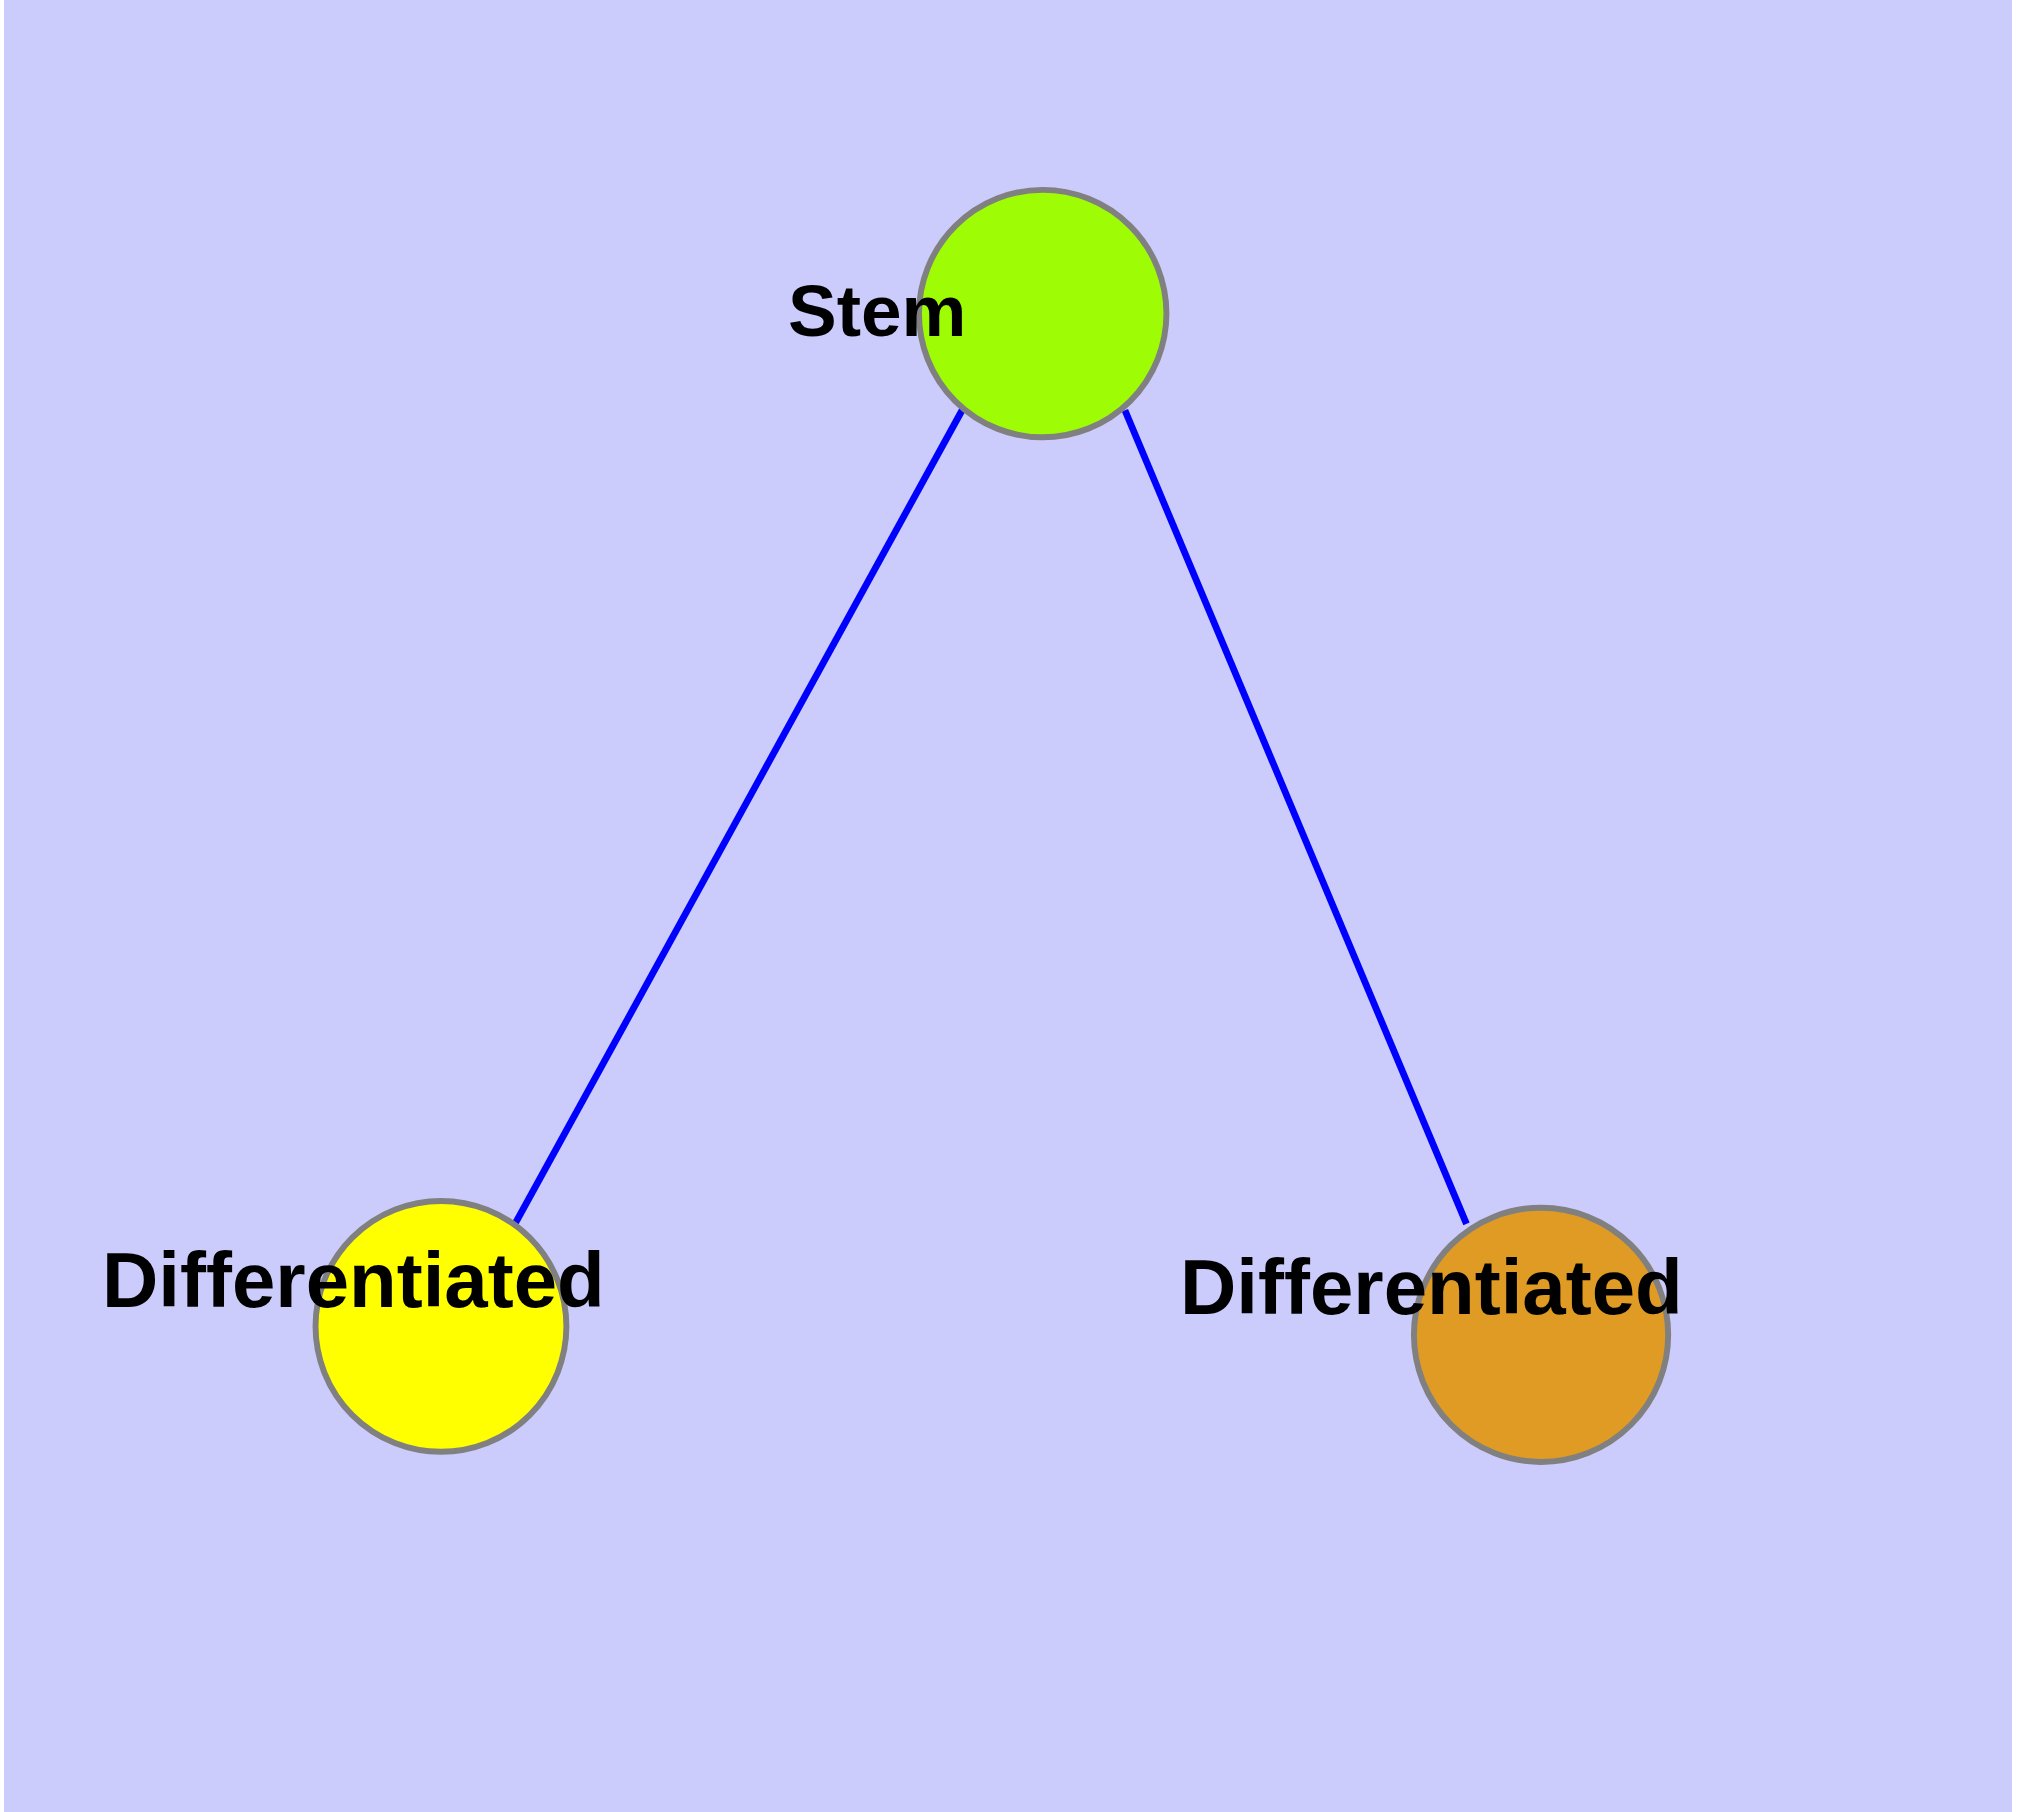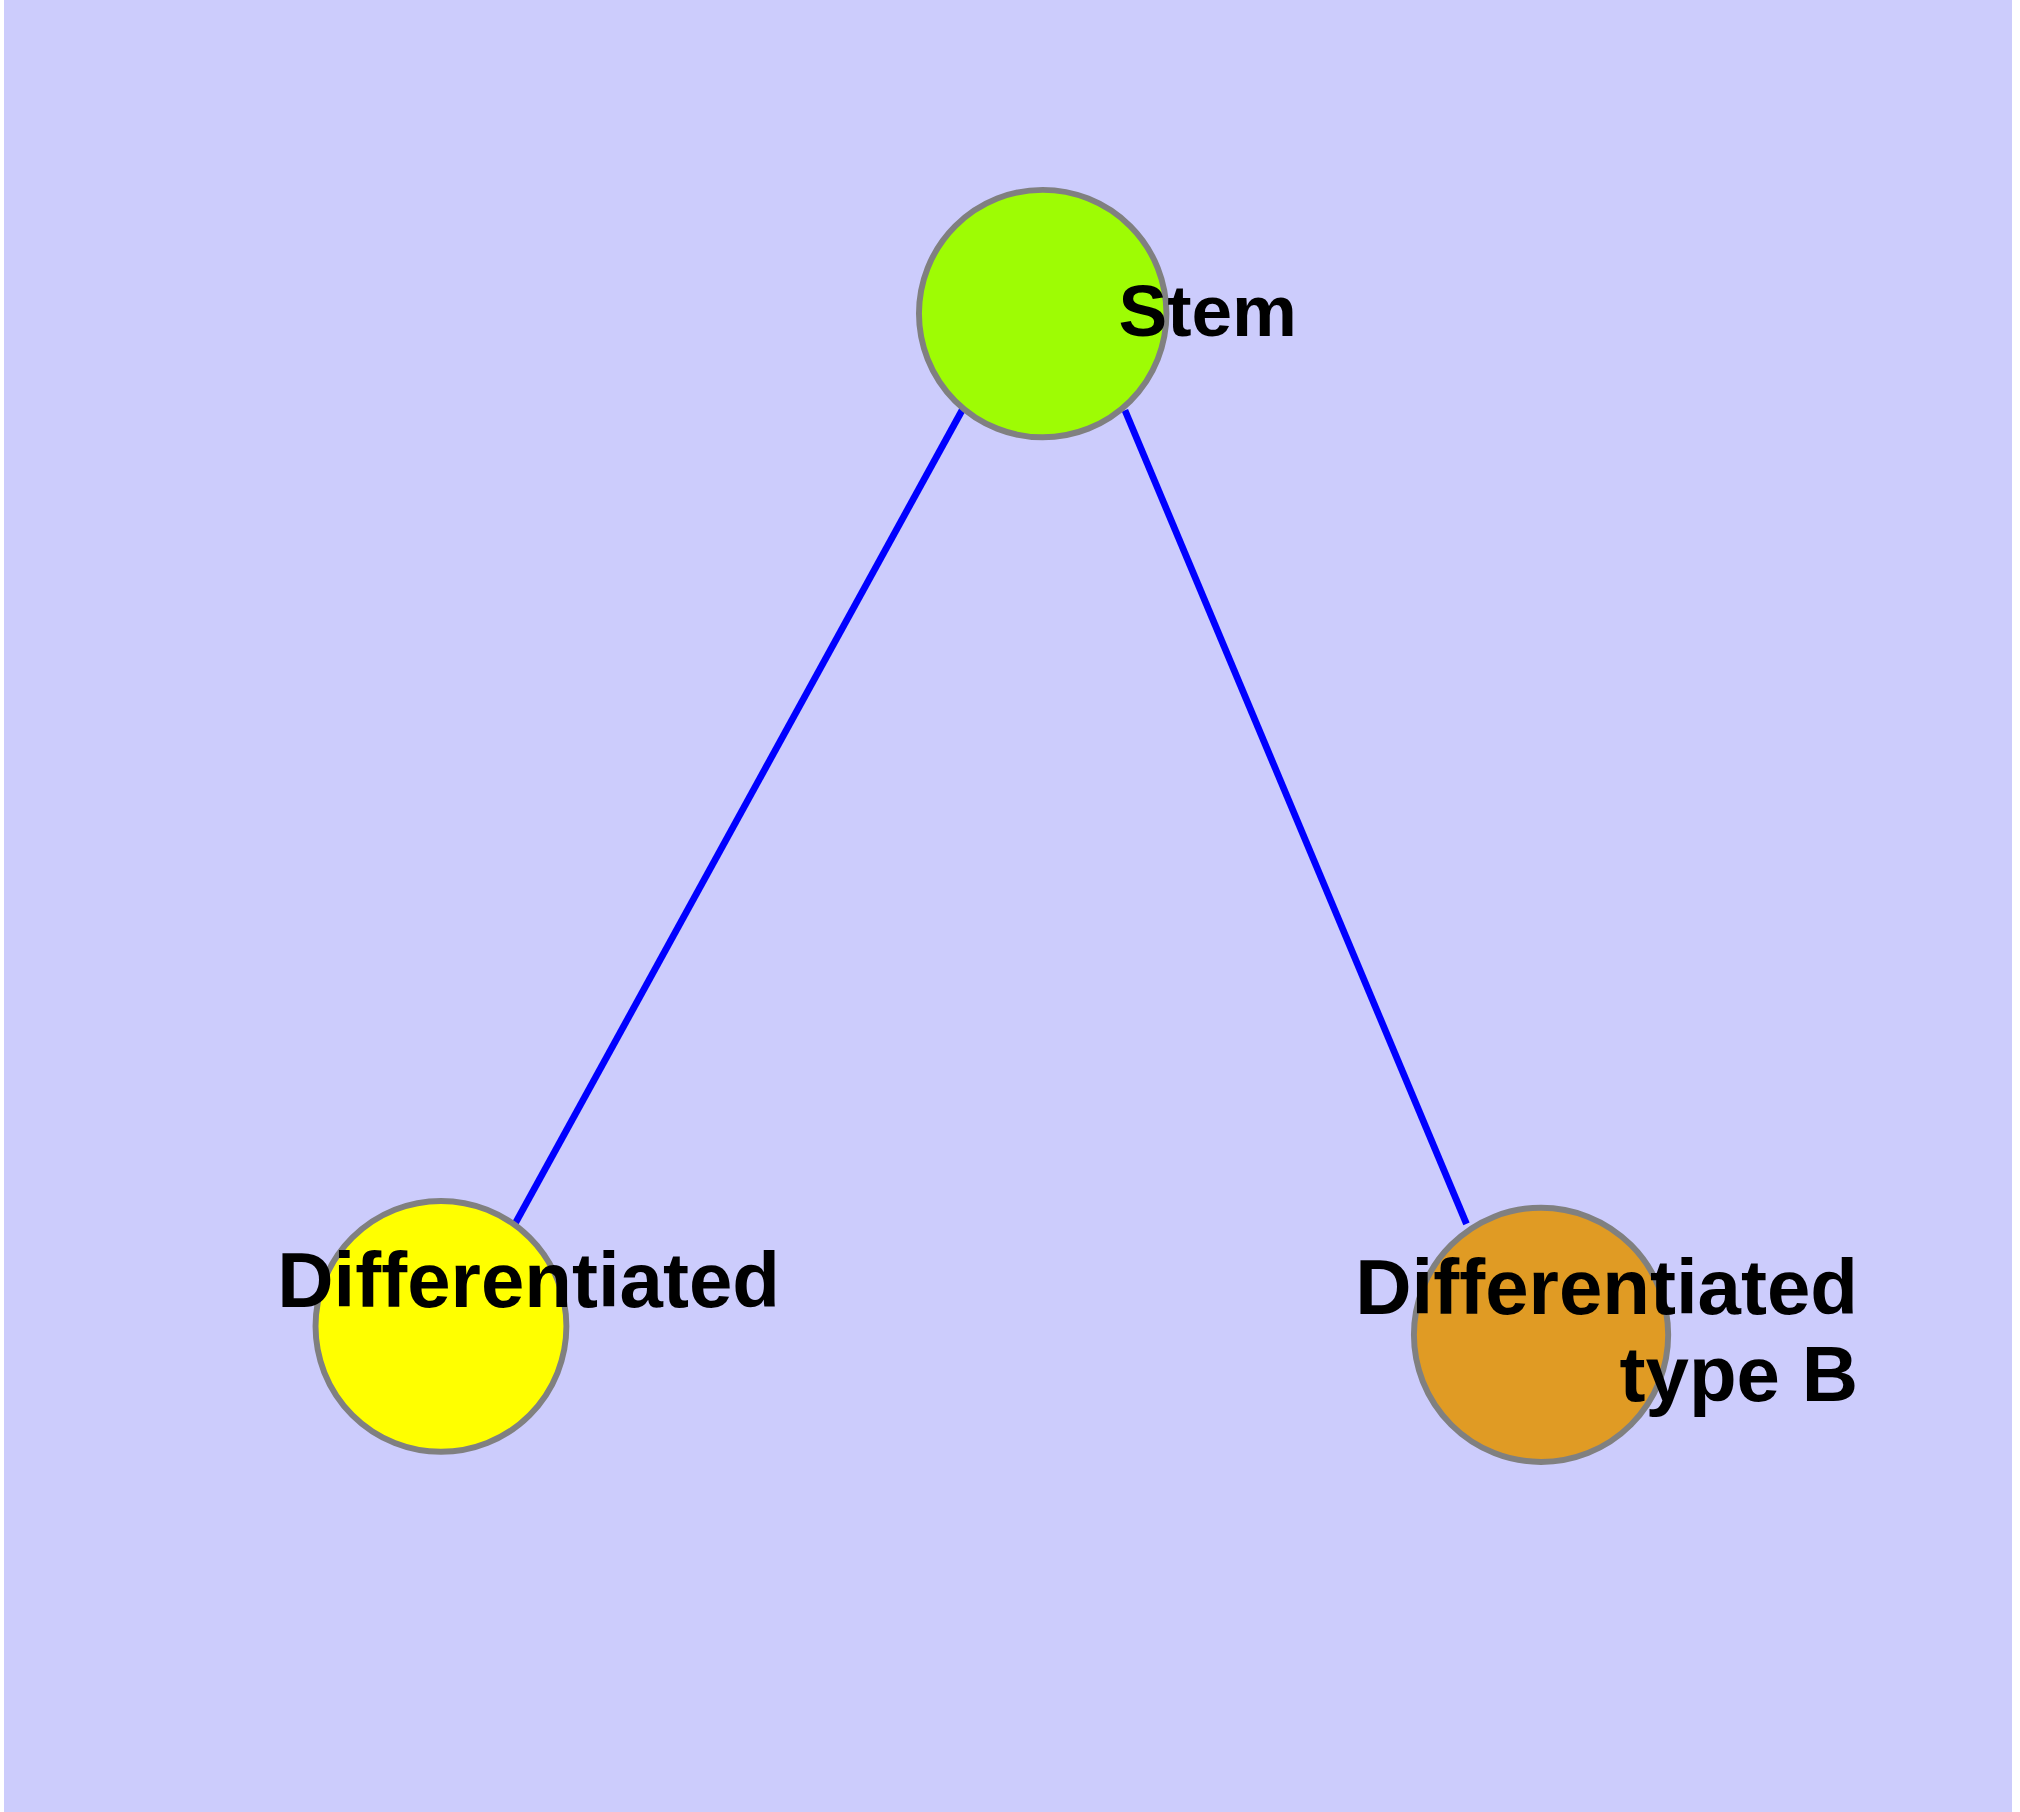--- a/index.html
+++ b/index.html
@@ -26,21 +26,21 @@
   #graph-svg {
     position: absolute;
     left: 0;
     top: 0;
     width: 2021px;
     height: 1812px;
     overflow: visible;
   }
   .node-label {
     position: absolute;
-    text-align: right;
+    text-align: left;
     font-weight: bold;
     color: #000000;
     white-space: nowrap;
     line-height: 1.12;
     pointer-events: none;
     -webkit-font-smoothing: antialiased;
   }
   #label-stem {
     font-size: 73px;
     left: 788px;
@@ -84,17 +84,16 @@
   <div class="node-label" id="label-stem">
     <div>Stem</div>
   </div>
 
   <div class="node-label" id="label-type-a">
     <div>Differentiated</div>
   </div>
 
   <div class="node-label" id="label-type-b">
     <div>Differentiated</div>
-    <div>type B</div>
   </div>
 
 </div>
 
 
 </body></html>

